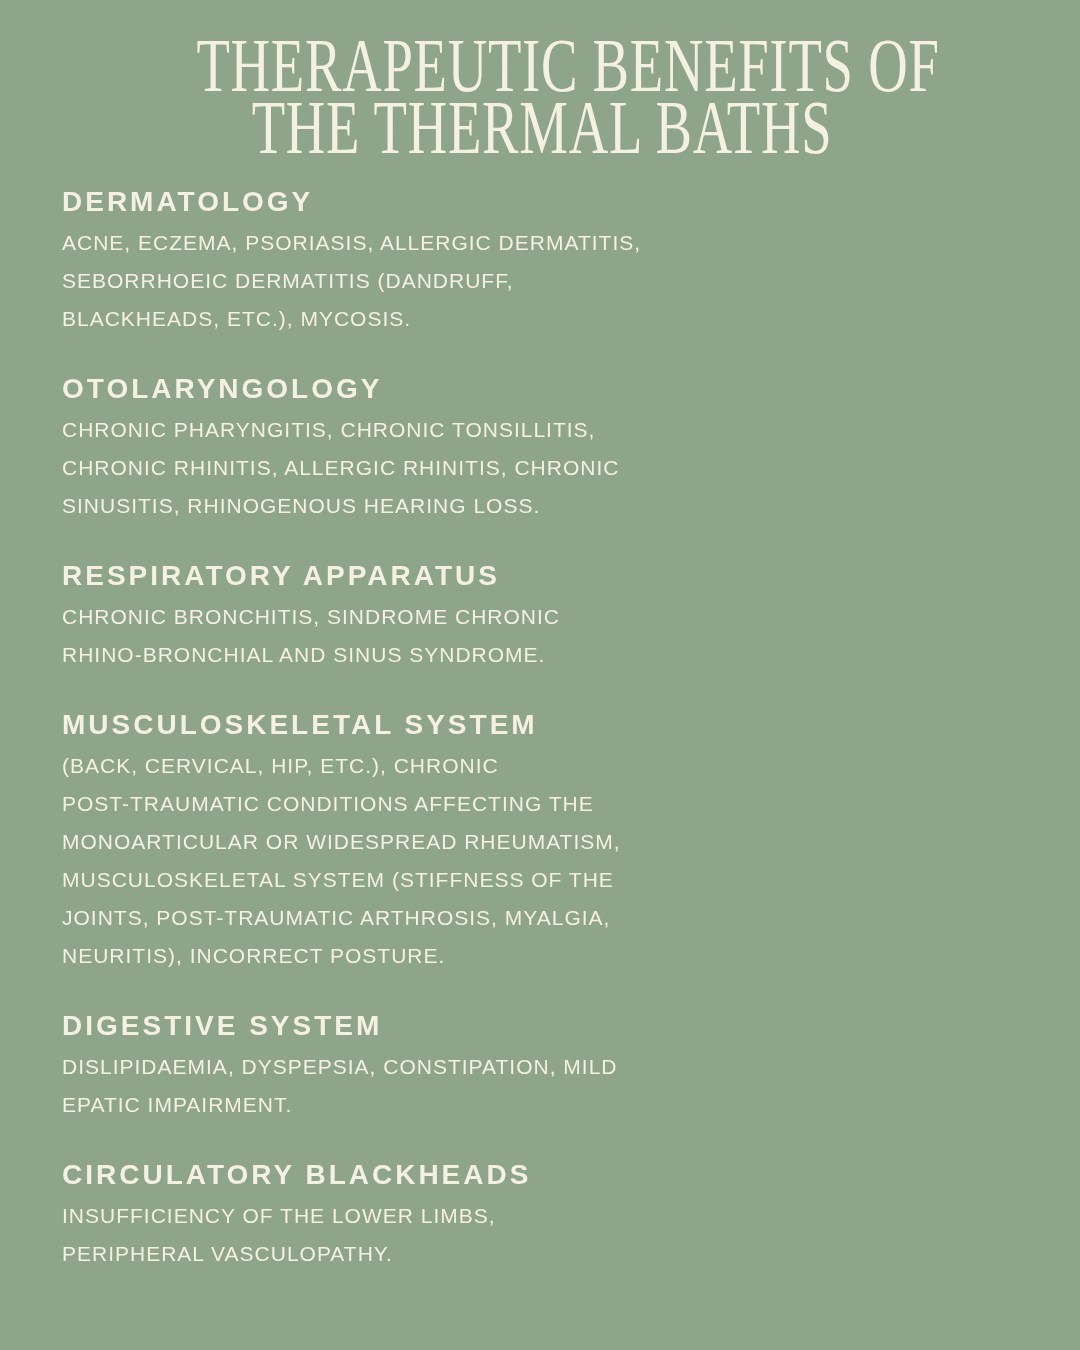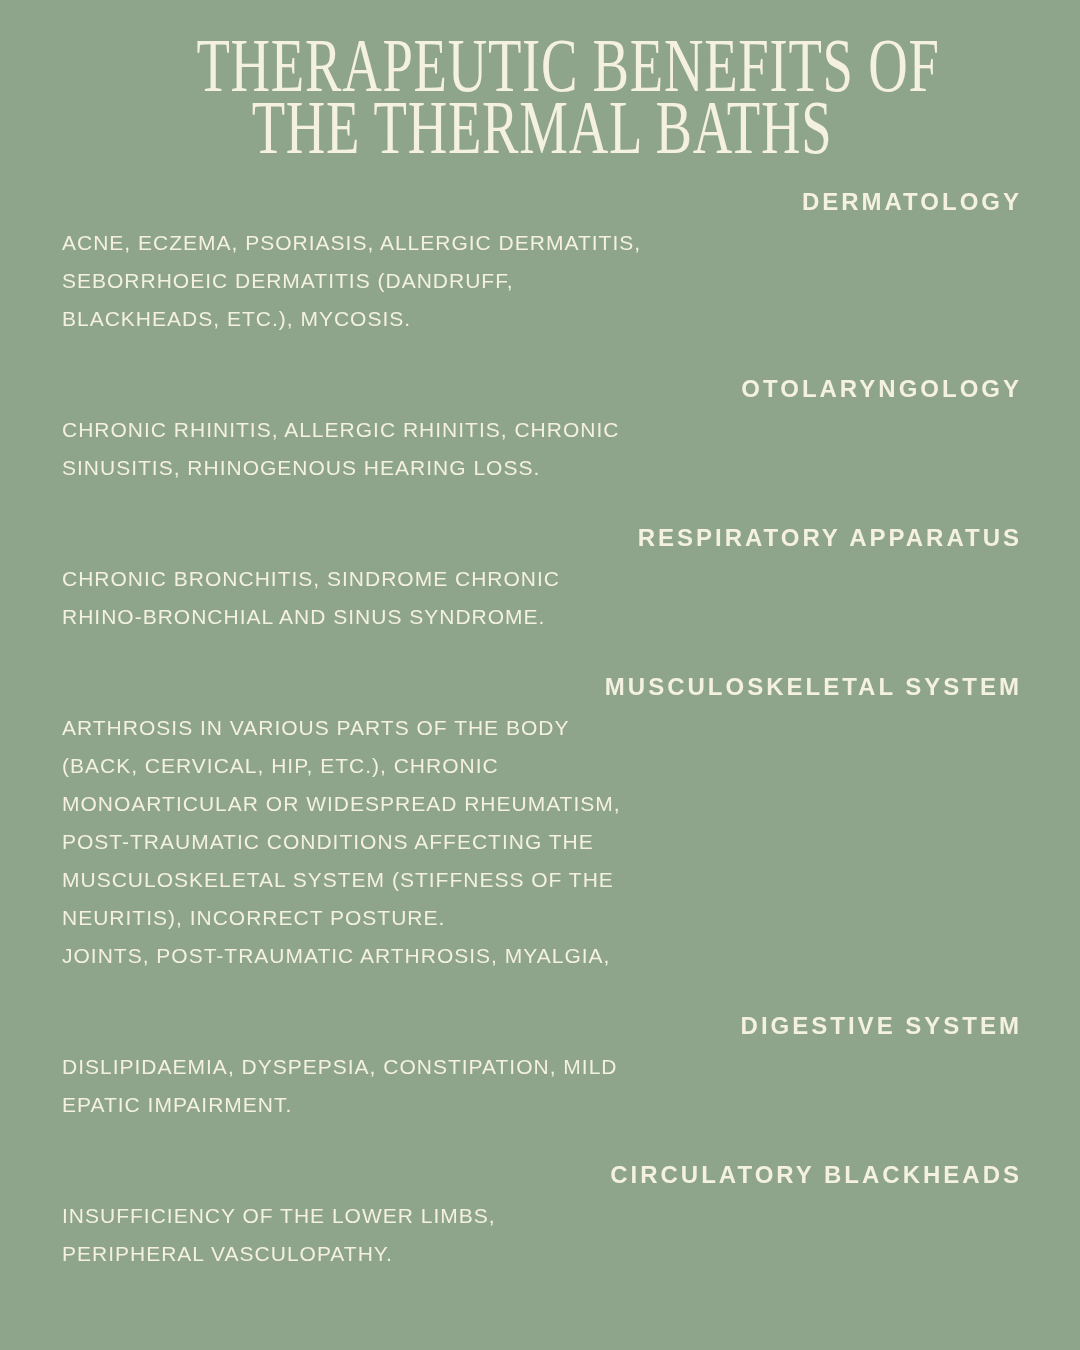--- a/index.html
+++ b/index.html
@@ -47,26 +47,25 @@
   .title .line {
     display: block;
   }
   .sections {
     margin-top: 24px;
   }
   .section {
     margin-bottom: 32px;
   }
   .section-heading {
-    font-size: 24px;
+    font-size: 28px;
     font-weight: 700;
     line-height: 38px;
     letter-spacing: 3px;
     margin: 0 0 3px 0;
-    text-align: right;
   }
   .body-line {
     font-size: 21px;
     font-weight: 400;
     line-height: 38px;
     letter-spacing: 1px;
     white-space: nowrap;
   }
 </style>
 </head>
@@ -93,39 +92,39 @@
 
       <div class="section">
         <h2 class="section-heading">DERMATOLOGY</h2>
         <div class="body-line">ACNE, ECZEMA, PSORIASIS, ALLERGIC DERMATITIS,</div>
         <div class="body-line">SEBORRHOEIC DERMATITIS (DANDRUFF,</div>
         <div class="body-line">BLACKHEADS, ETC.), MYCOSIS.</div>
       </div>
 
       <div class="section">
         <h2 class="section-heading">OTOLARYNGOLOGY</h2>
+        <div class="body-line">CHRONIC PHARYNGITIS, CHRONIC TONSILLITIS,</div>
         <div class="body-line">CHRONIC RHINITIS, ALLERGIC RHINITIS, CHRONIC</div>
         <div class="body-line">SINUSITIS, RHINOGENOUS HEARING LOSS.</div>
       </div>
 
       <div class="section">
         <h2 class="section-heading">RESPIRATORY APPARATUS</h2>
         <div class="body-line">CHRONIC BRONCHITIS, SINDROME CHRONIC</div>
         <div class="body-line">RHINO-BRONCHIAL AND SINUS SYNDROME.</div>
       </div>
 
       <div class="section">
         <h2 class="section-heading">MUSCULOSKELETAL SYSTEM</h2>
-        <div class="body-line">ARTHROSIS IN VARIOUS PARTS OF THE BODY</div>
         <div class="body-line">(BACK, CERVICAL, HIP, ETC.), CHRONIC</div>
+        <div class="body-line">POST-TRAUMATIC CONDITIONS AFFECTING THE</div>
         <div class="body-line">MONOARTICULAR OR WIDESPREAD RHEUMATISM,</div>
-        <div class="body-line">POST-TRAUMATIC CONDITIONS AFFECTING THE</div>
         <div class="body-line">MUSCULOSKELETAL SYSTEM (STIFFNESS OF THE</div>
+        <div class="body-line">JOINTS, POST-TRAUMATIC ARTHROSIS, MYALGIA,</div>
         <div class="body-line">NEURITIS), INCORRECT POSTURE.</div>
-        <div class="body-line">JOINTS, POST-TRAUMATIC ARTHROSIS, MYALGIA,</div>
       </div>
 
       <div class="section">
         <h2 class="section-heading">DIGESTIVE SYSTEM</h2>
         <div class="body-line">DISLIPIDAEMIA, DYSPEPSIA, CONSTIPATION, MILD</div>
         <div class="body-line">EPATIC IMPAIRMENT.</div>
       </div>
 
       <div class="section">
         <h2 class="section-heading">CIRCULATORY BLACKHEADS</h2>

